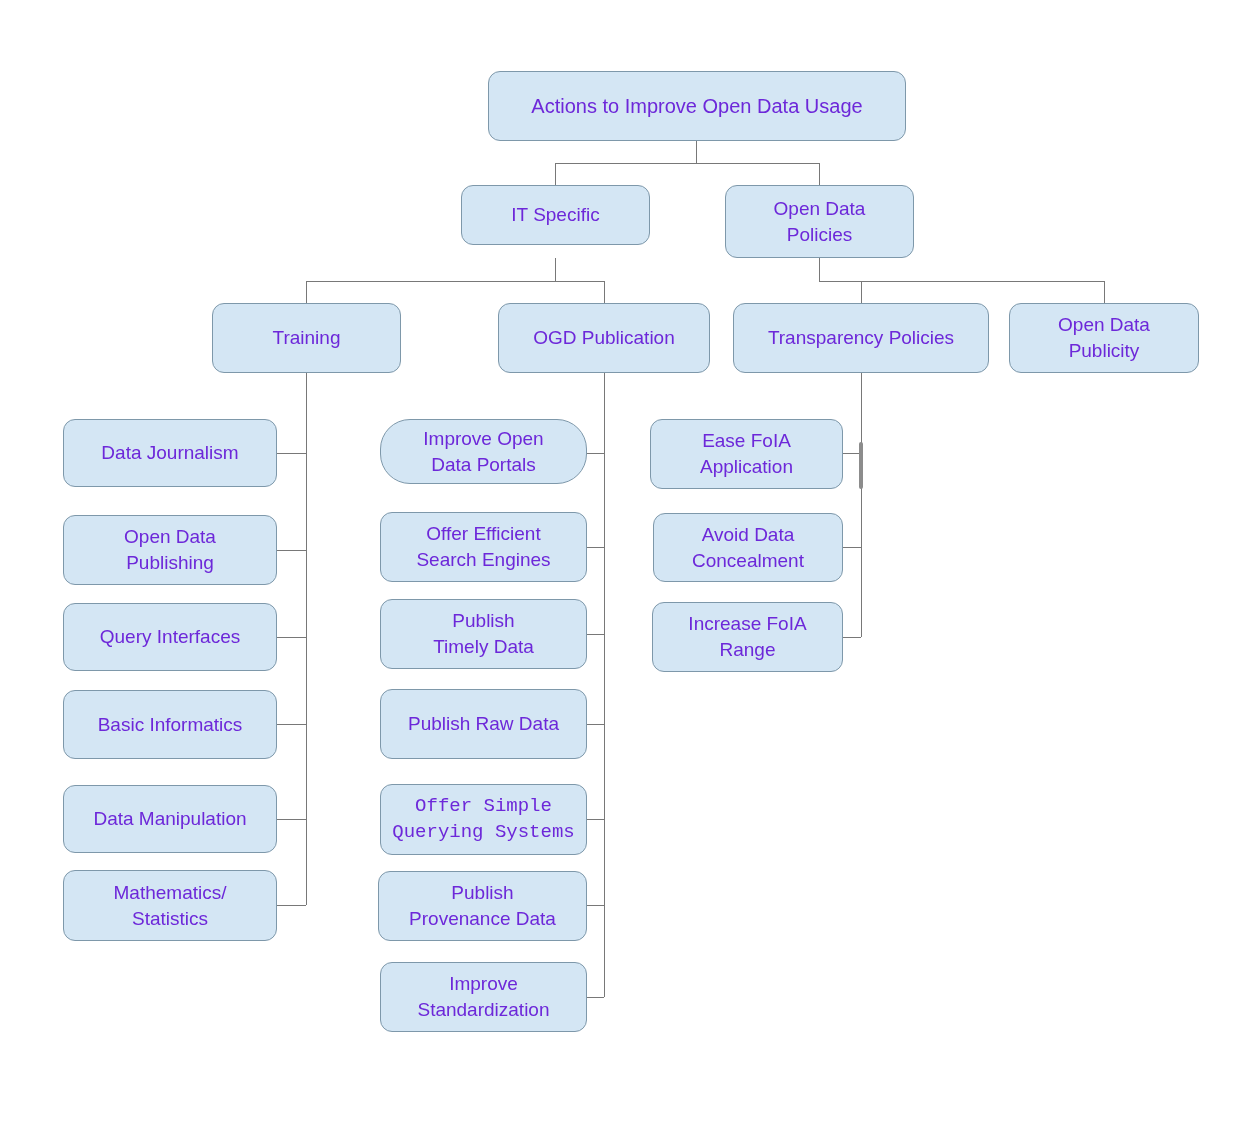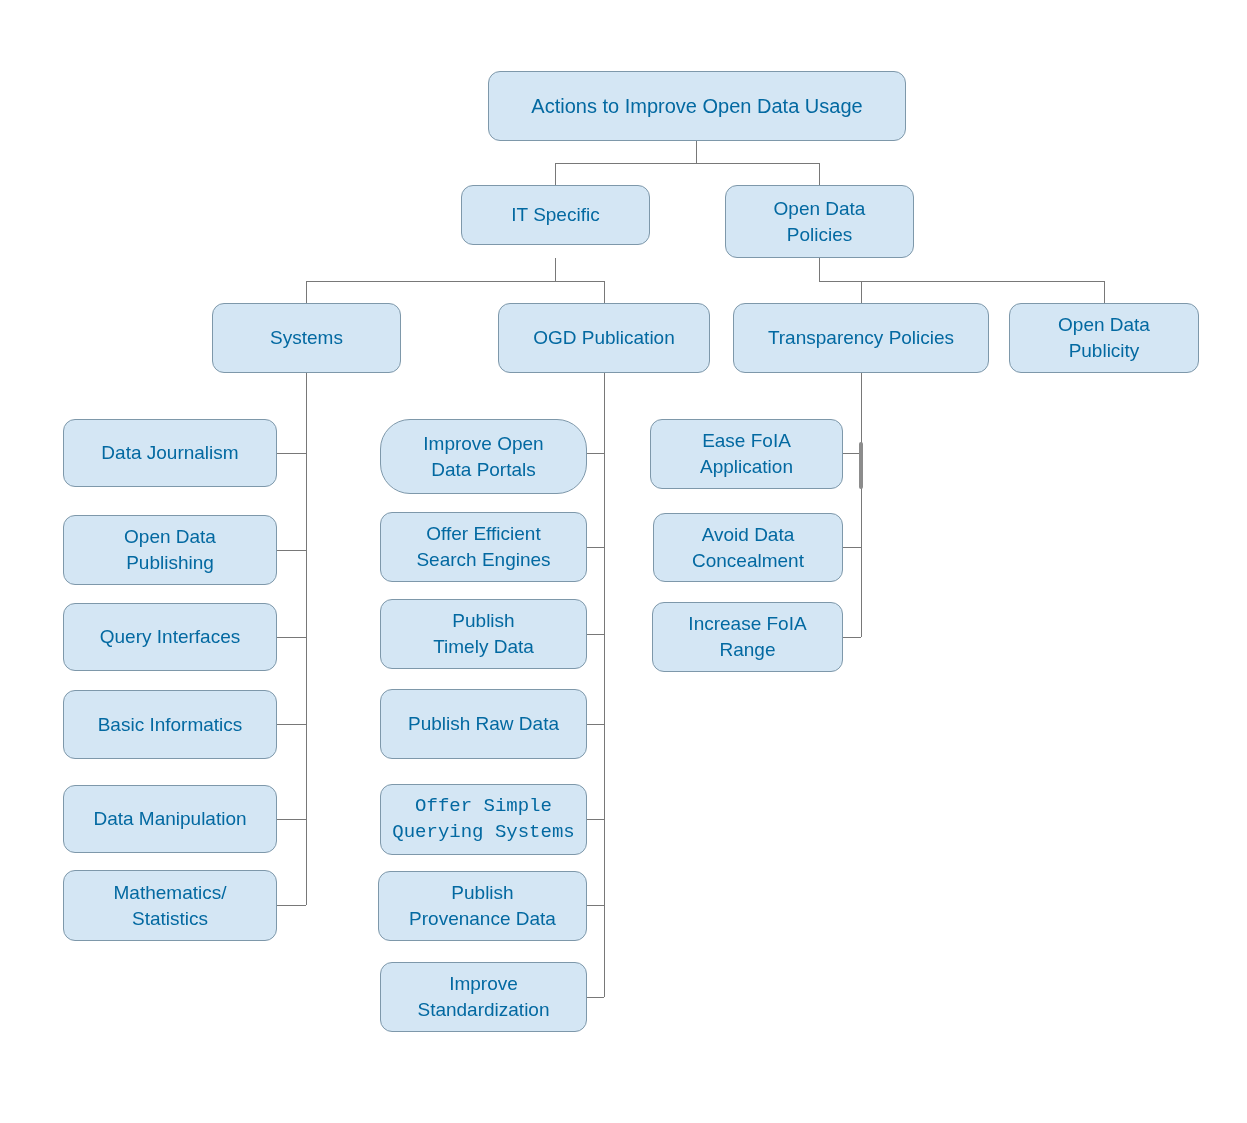--- a/index.html
+++ b/index.html
@@ -14,21 +14,21 @@
   .node {
     position: absolute;
     box-sizing: border-box;
     background: #d4e6f4;
     border: 1.5px solid #7e98aa;
     border-radius: 12px;
     display: flex;
     align-items: center;
     justify-content: center;
     text-align: center;
-    color: #0369a1;
+    color: #6d28d9;
     font-size: 19px;
     line-height: 1.35;
     white-space: pre-line;
     padding: 2px 2px;
   }
   .node.root { font-size: 20px; }
   .line {
     position: absolute;
     background: #787878;
   }
@@ -45,36 +45,36 @@
 <body>
 
 <div id="canvas">
 
   <div class="node root" style="left:488px; top:71px;  width:418px; height:70px;">Actions to Improve Open Data Usage</div>
 
   <div class="node" style="left:461px; top:185px; width:189px; height:60px;">IT Specific</div>
   <div class="node" style="left:725px; top:185px; width:189px; height:73px;">Open Data
 Policies</div>
 
-  <div class="node" style="left:212px; top:303px; width:189px; height:70px;">Systems</div>
+  <div class="node" style="left:212px; top:303px; width:189px; height:70px;">Training</div>
   <div class="node" style="left:498px; top:303px; width:212px; height:70px;">OGD Publication</div>
   <div class="node" style="left:733px; top:303px; width:256px; height:70px;">Transparency Policies</div>
   <div class="node" style="left:1009px; top:303px; width:190px; height:70px;">Open Data
 Publicity</div>
 
   <div class="node" style="left:63px; top:419px; width:214px; height:68px;">Data Journalism</div>
   <div class="node" style="left:63px; top:515px; width:214px; height:70px;">Open Data
 Publishing</div>
   <div class="node" style="left:63px; top:603px; width:214px; height:68px;">Query Interfaces</div>
   <div class="node" style="left:63px; top:690px; width:214px; height:69px;">Basic Informatics</div>
   <div class="node" style="left:63px; top:785px; width:214px; height:68px;">Data Manipulation</div>
   <div class="node" style="left:63px; top:870px; width:214px; height:71px;">Mathematics/
 Statistics</div>
 
-  <div class="node" style="left:380px; top:419px; width:207px; height:75px;border-radius:30px;">Improve Open
+  <div class="node" style="left:380px; top:419px; width:207px; height:65px;border-radius:30px;">Improve Open
 Data Portals</div>
   <div class="node" style="left:380px; top:512px; width:207px; height:70px;">Offer Efficient
 Search Engines</div>
   <div class="node" style="left:380px; top:599px; width:207px; height:70px;">Publish
 Timely Data</div>
   <div class="node" style="left:380px; top:689px; width:207px; height:70px;">Publish Raw Data</div>
   <div class="node" style="left:380px; top:784px; width:207px; height:71px;font-family:Liberation Mono, monospace;">Offer Simple
 Querying Systems</div>
   <div class="node" style="left:378px; top:871px; width:209px; height:70px;">Publish
 Provenance Data</div>

